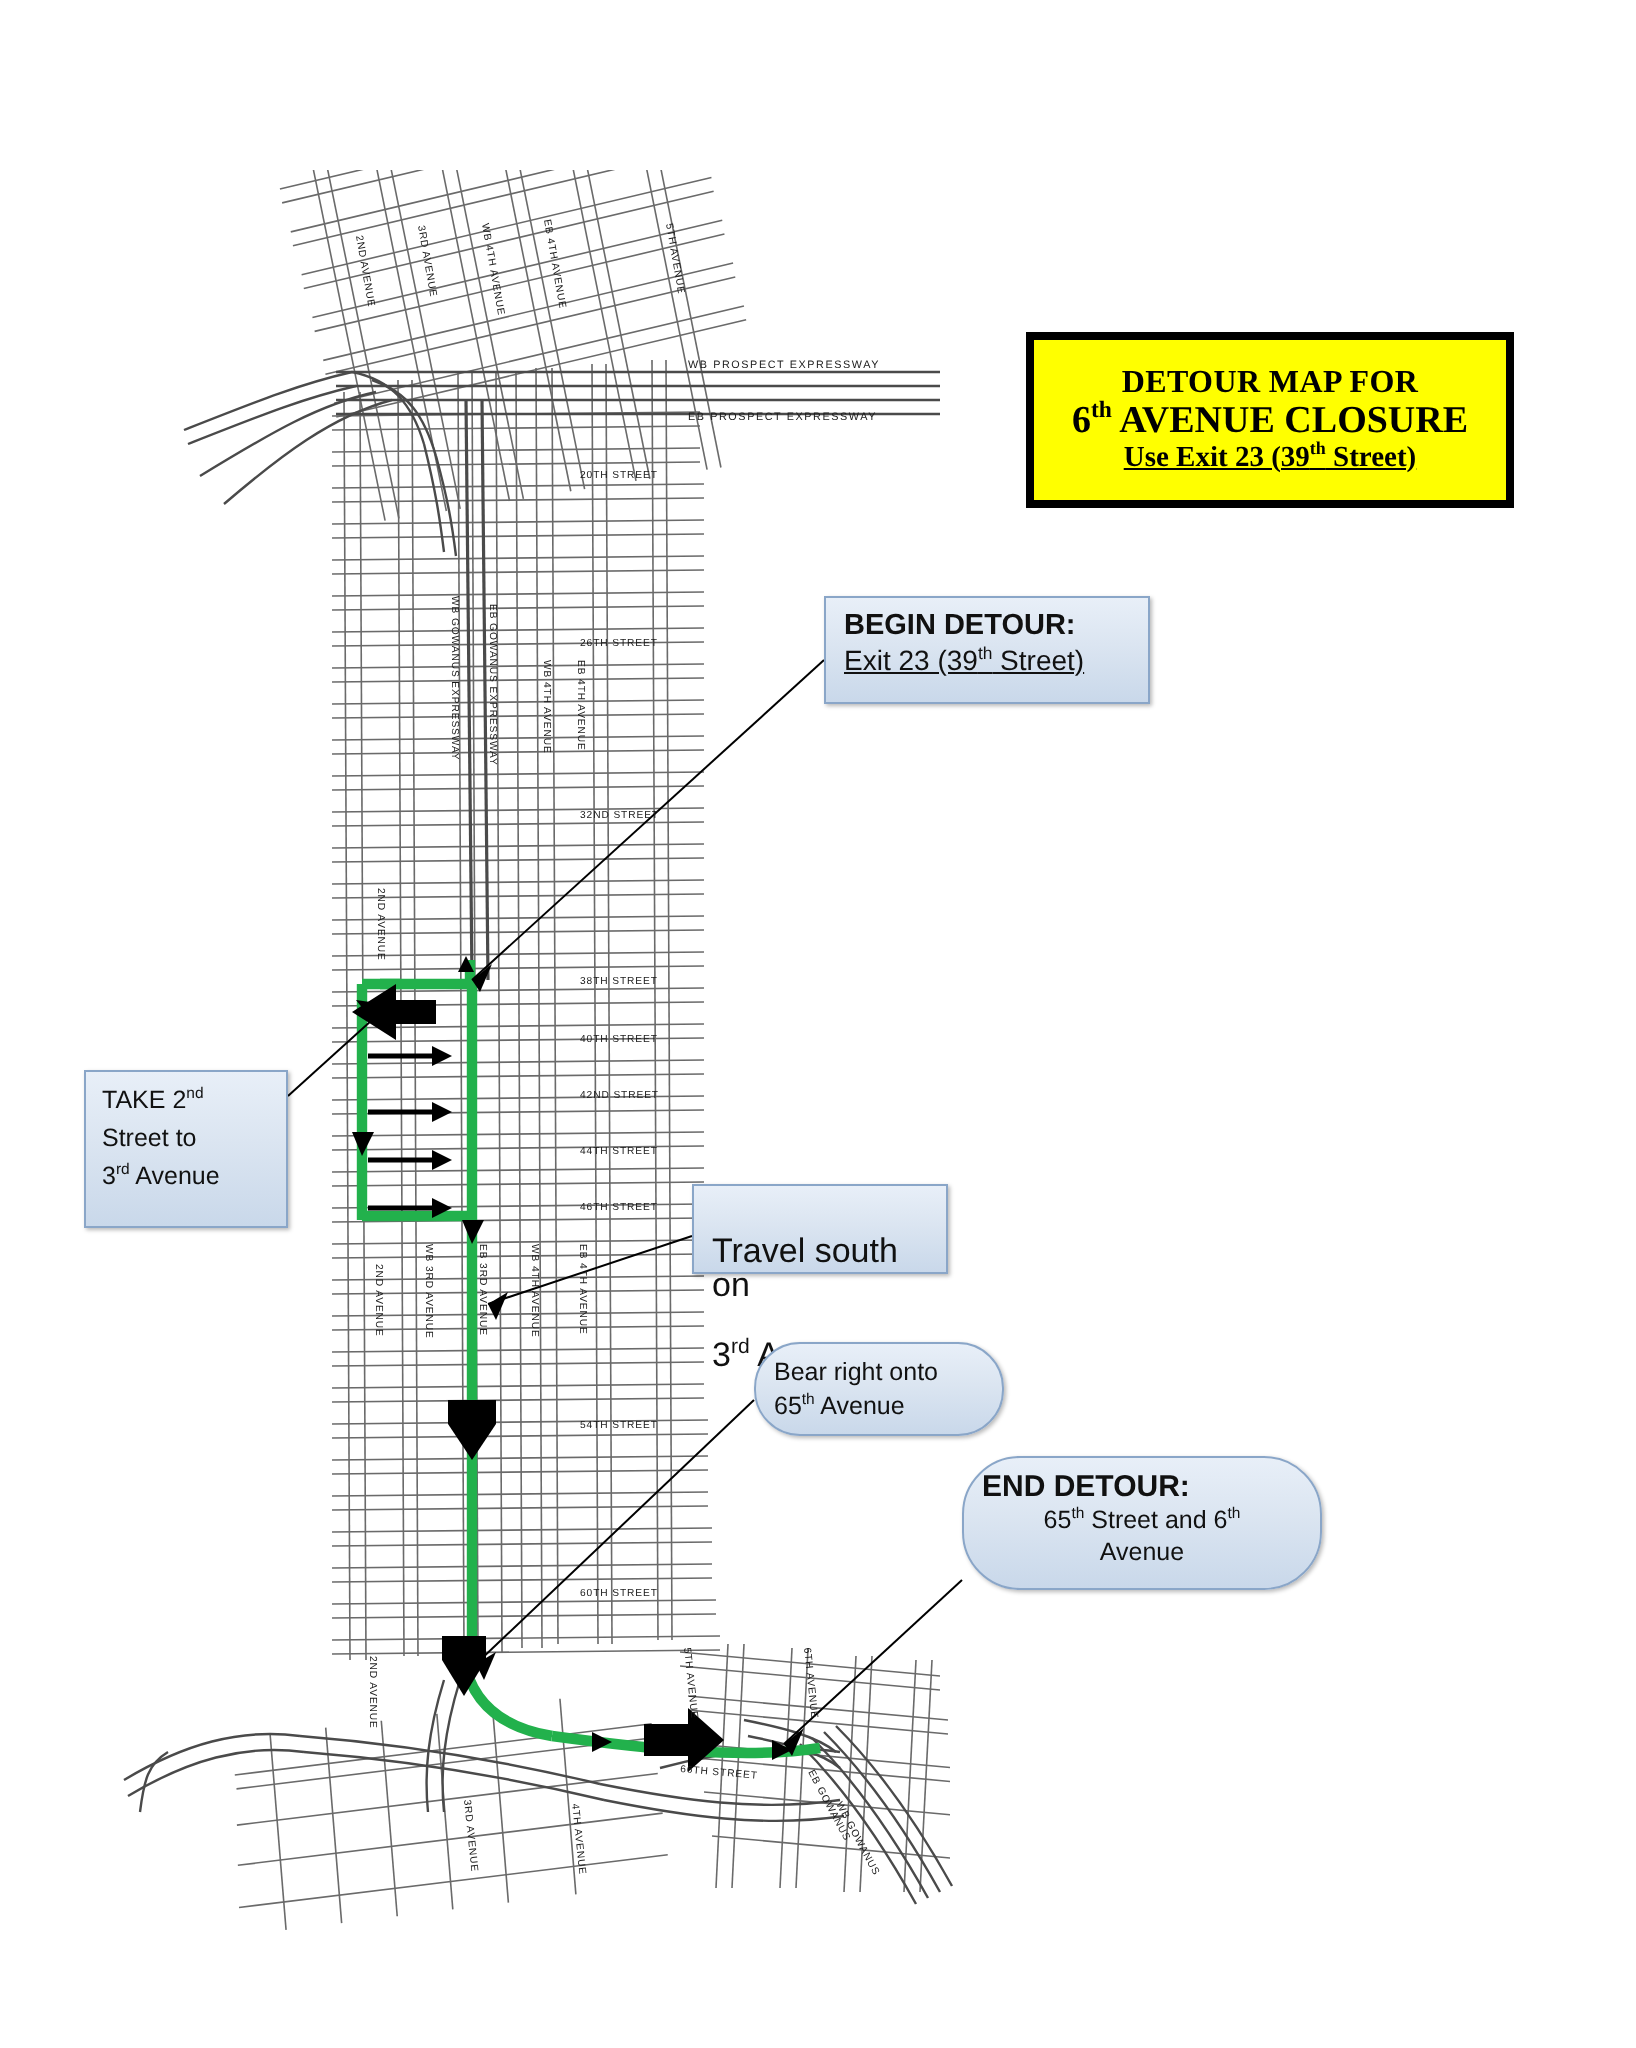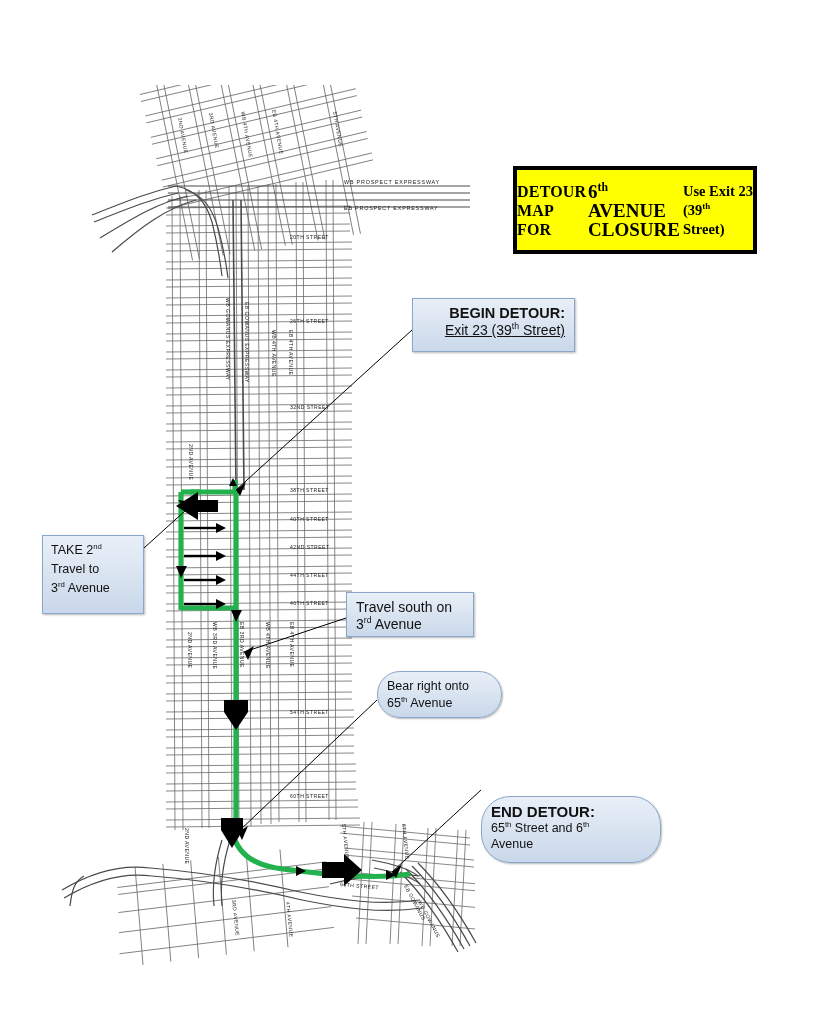--- a/index.html
+++ b/index.html
@@ -3,52 +3,52 @@
 <meta charset="utf-8">
 <style>
   html,body{margin:0;padding:0;background:#ffffff;}
   body{width:818px;height:1024px;position:relative;overflow:hidden;
        font-family:"Liberation Sans", sans-serif;}
   #stage{position:absolute;left:0;top:0;width:818px;height:1024px;}
 
   
   .title-box{position:absolute;left:513px;top:166px;width:244px;height:88px;
     background:#ffff00;border:4px solid #000;box-sizing:border-box;
-    display:flex;flex-direction:row;align-items:center;justify-content:center;
+    display:flex;flex-direction:column;align-items:center;justify-content:center;
     font-family:"Liberation Serif", serif;font-weight:bold;color:#000;}
   .title-box .l1{font-size:16px;line-height:19px;letter-spacing:.2px;}
   .title-box .l2{font-size:19px;line-height:19px;}
-  .title-box .l3{font-size:14.5px;line-height:19px;}
+  .title-box .l3{font-size:14.5px;line-height:19px;text-decoration:underline;}
   sup{font-size:.62em;vertical-align:super;line-height:0;}
 
   
   .callout{position:absolute;box-sizing:border-box;
     border:1px solid #8aa6c8;
     background:linear-gradient(180deg,#e8eff8 0%,#dbe5f1 45%,#c9d8ea 100%);
     box-shadow:1px 1px 2px rgba(0,0,0,.28);
     color:#111;padding:6px 9px;}
   .callout .hd{font-weight:bold;font-size:14.5px;line-height:17px;}
   .callout .bd{font-size:12.5px;line-height:16px;}
 
-  #cb-begin{left:412px;top:298px;width:163px;height:54px;text-align:right;}
+  #cb-begin{left:412px;top:298px;width:163px;height:54px;}
   #cb-begin .hd{font-size:14.5px;}
   #cb-begin .bd{font-size:14px;text-decoration:underline;}
 
   #cb-take{left:42px;top:535px;width:102px;height:79px;padding:5px 8px;}
   #cb-take .bd{font-size:12.5px;line-height:19px;}
 
   #cb-travel{left:346px;top:592px;width:128px;height:45px;}
-  #cb-travel .bd{font-size:14px;line-height:17px;}
+  #cb-travel .bd{font-size:17px;line-height:17px;margin-top:18px;}
 
   #cb-bear{left:377px;top:671px;width:125px;height:47px;border-radius:23px;}
   #cb-bear .bd{font-size:12.5px;line-height:17px;}
 
-  #cb-end{left:481px;top:796px;width:180px;height:67px;border-radius:29px;}
+  #cb-end{left:481px;top:728px;width:180px;height:67px;border-radius:29px;}
   #cb-end .hd{font-size:15px;}
-  #cb-end .bd{font-size:12.5px;line-height:16px;}
+  #cb-end .bd{font-size:12.5px;line-height:16px;text-align:center;}
 
   
   #map{position:absolute;left:0;top:0;width:818px;height:1024px;}
   .lbl{font-family:"Liberation Sans", sans-serif;font-size:5.1px;
        fill:#1a1a1a;letter-spacing:.45px;}
   .lbl-exp{font-size:5.4px;letter-spacing:.8px;}
 </style>
 </head>
 <body>
 
@@ -380,21 +380,21 @@
     <div class="hd">BEGIN DETOUR:</div>
     <div class="bd">
       <span>Exit 23 (39</span><sup>th</sup><span> Street)</span>
     </div>
   </div>
 
   <div class="callout" id="cb-take">
     <div class="bd">
       <span>TAKE 2</span><sup>nd</sup>
     </div>
-    <div class="bd">Travel to</div>
+    <div class="bd">Street to</div>
     <div class="bd">
       <span>3</span><sup>rd</sup><span> Avenue</span>
     </div>
   </div>
 
   <div class="callout" id="cb-travel">
     <div class="bd">Travel south on</div>
     <div class="bd">
       <span>3</span><sup>rd</sup><span> Avenue</span>
     </div>

